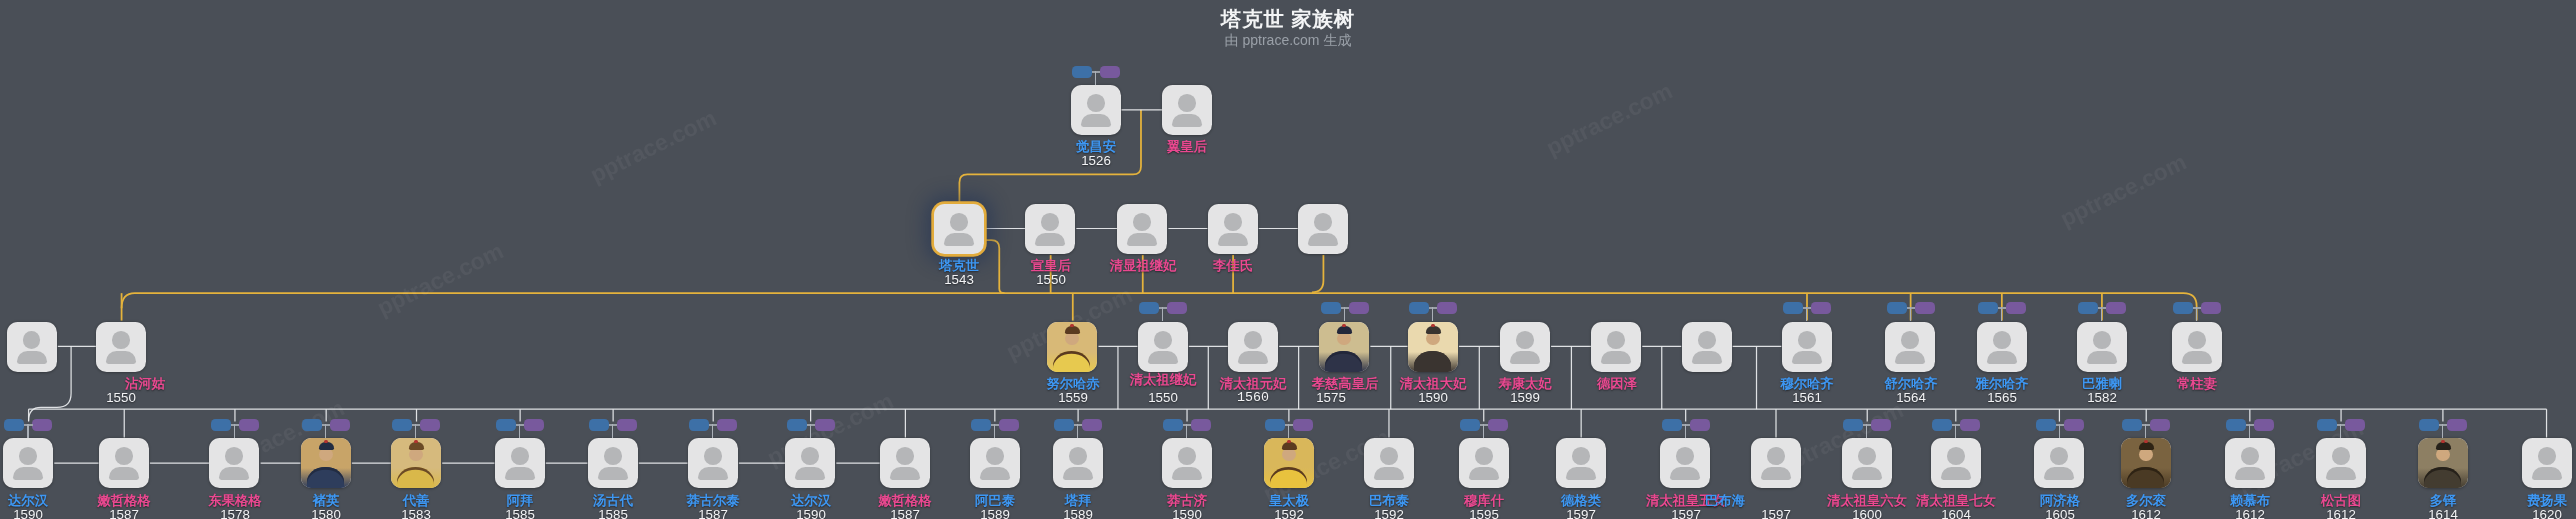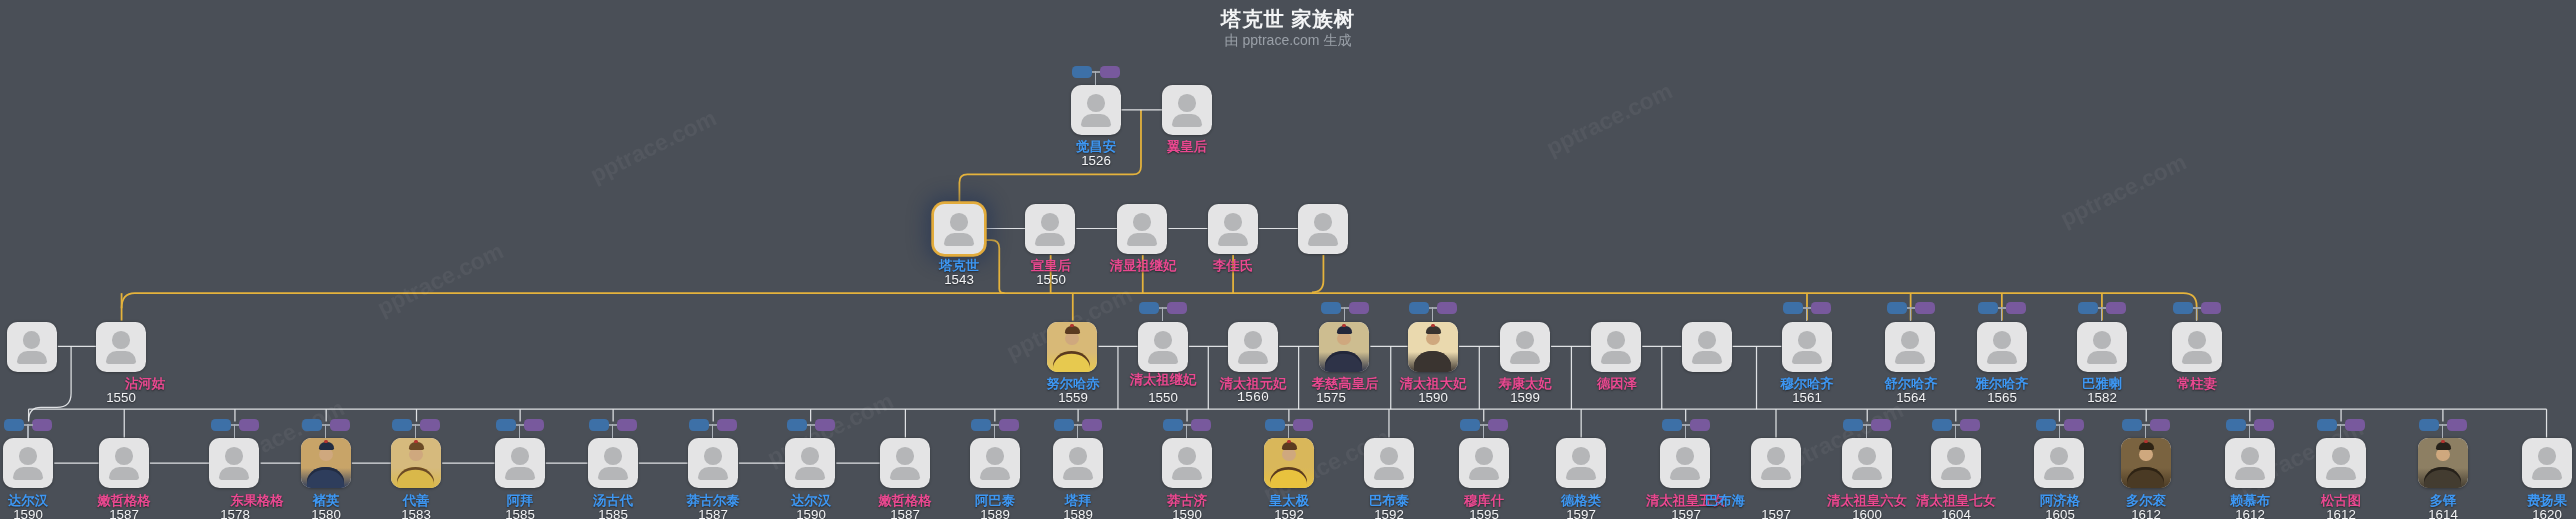--- a/index.html
+++ b/index.html
@@ -386,21 +386,21 @@
         </div>
       </div>
       <div class="pname f" style="left: 124px; top: 492px;">嫩哲格格</div>
       <div class="pyear" style="left: 124px; top: 507px;">1587</div>
       <div class="card" style="left: 209px; top: 438px;">
         <div class="avatar">
           <div class="head"></div>
           <div class="shoulders"></div>
         </div>
       </div>
-      <div class="pname f" style="left: 235px; top: 492px; margin-left: 22px;">东果格格</div>
+      <div class="pname f" style="left: 235px; top: 492px;">东果格格</div>
       <div class="pyear" style="left: 235px; top: 507px;">1578</div>
       <div class="pills" style="left: 211px; top: 419px;">
         <div class="pill f-p"></div>
         <div class="pill m-p"></div>
         <div class="mid"></div>
         <div class="stub" style="height: 14px;"></div>
       </div>
       <div class="card" style="left: 301px; top: 438px;">
         <div class="avatar portrait" style="--pbg: #c8a468; --probe: #2e3d5c; --pdark: #222c42;">
           <div class="robe"></div>

